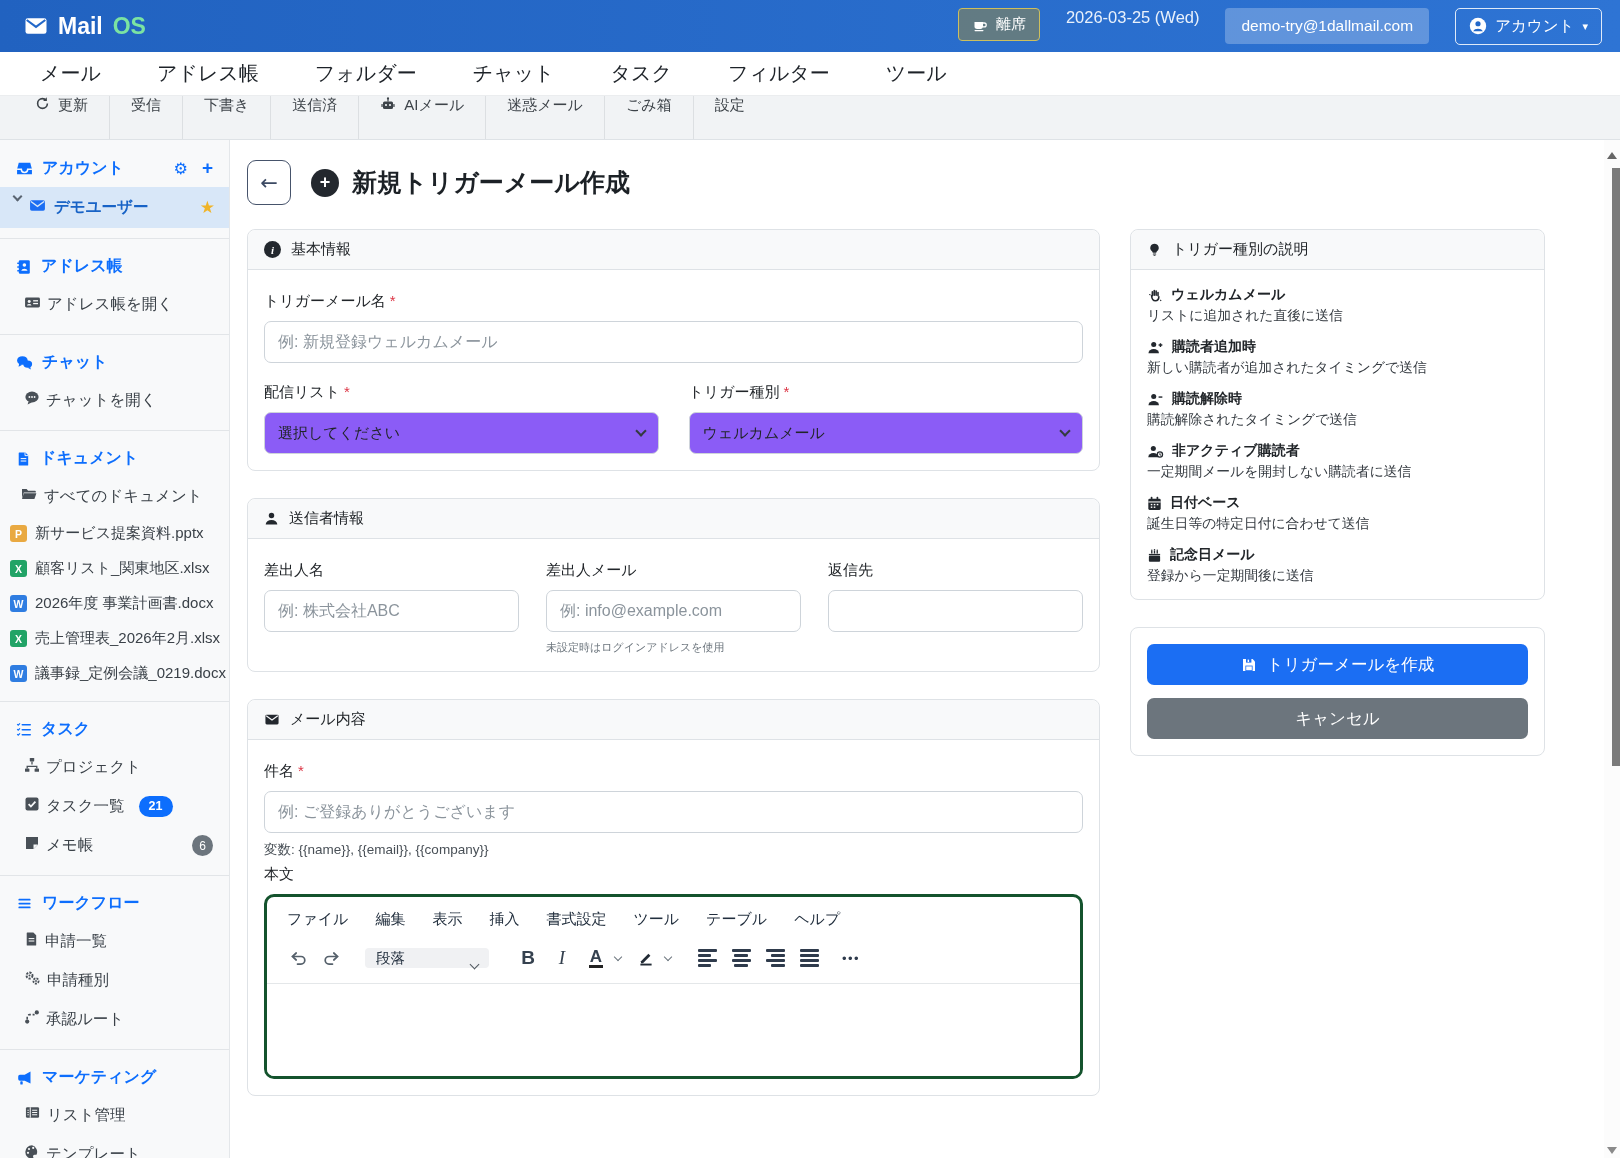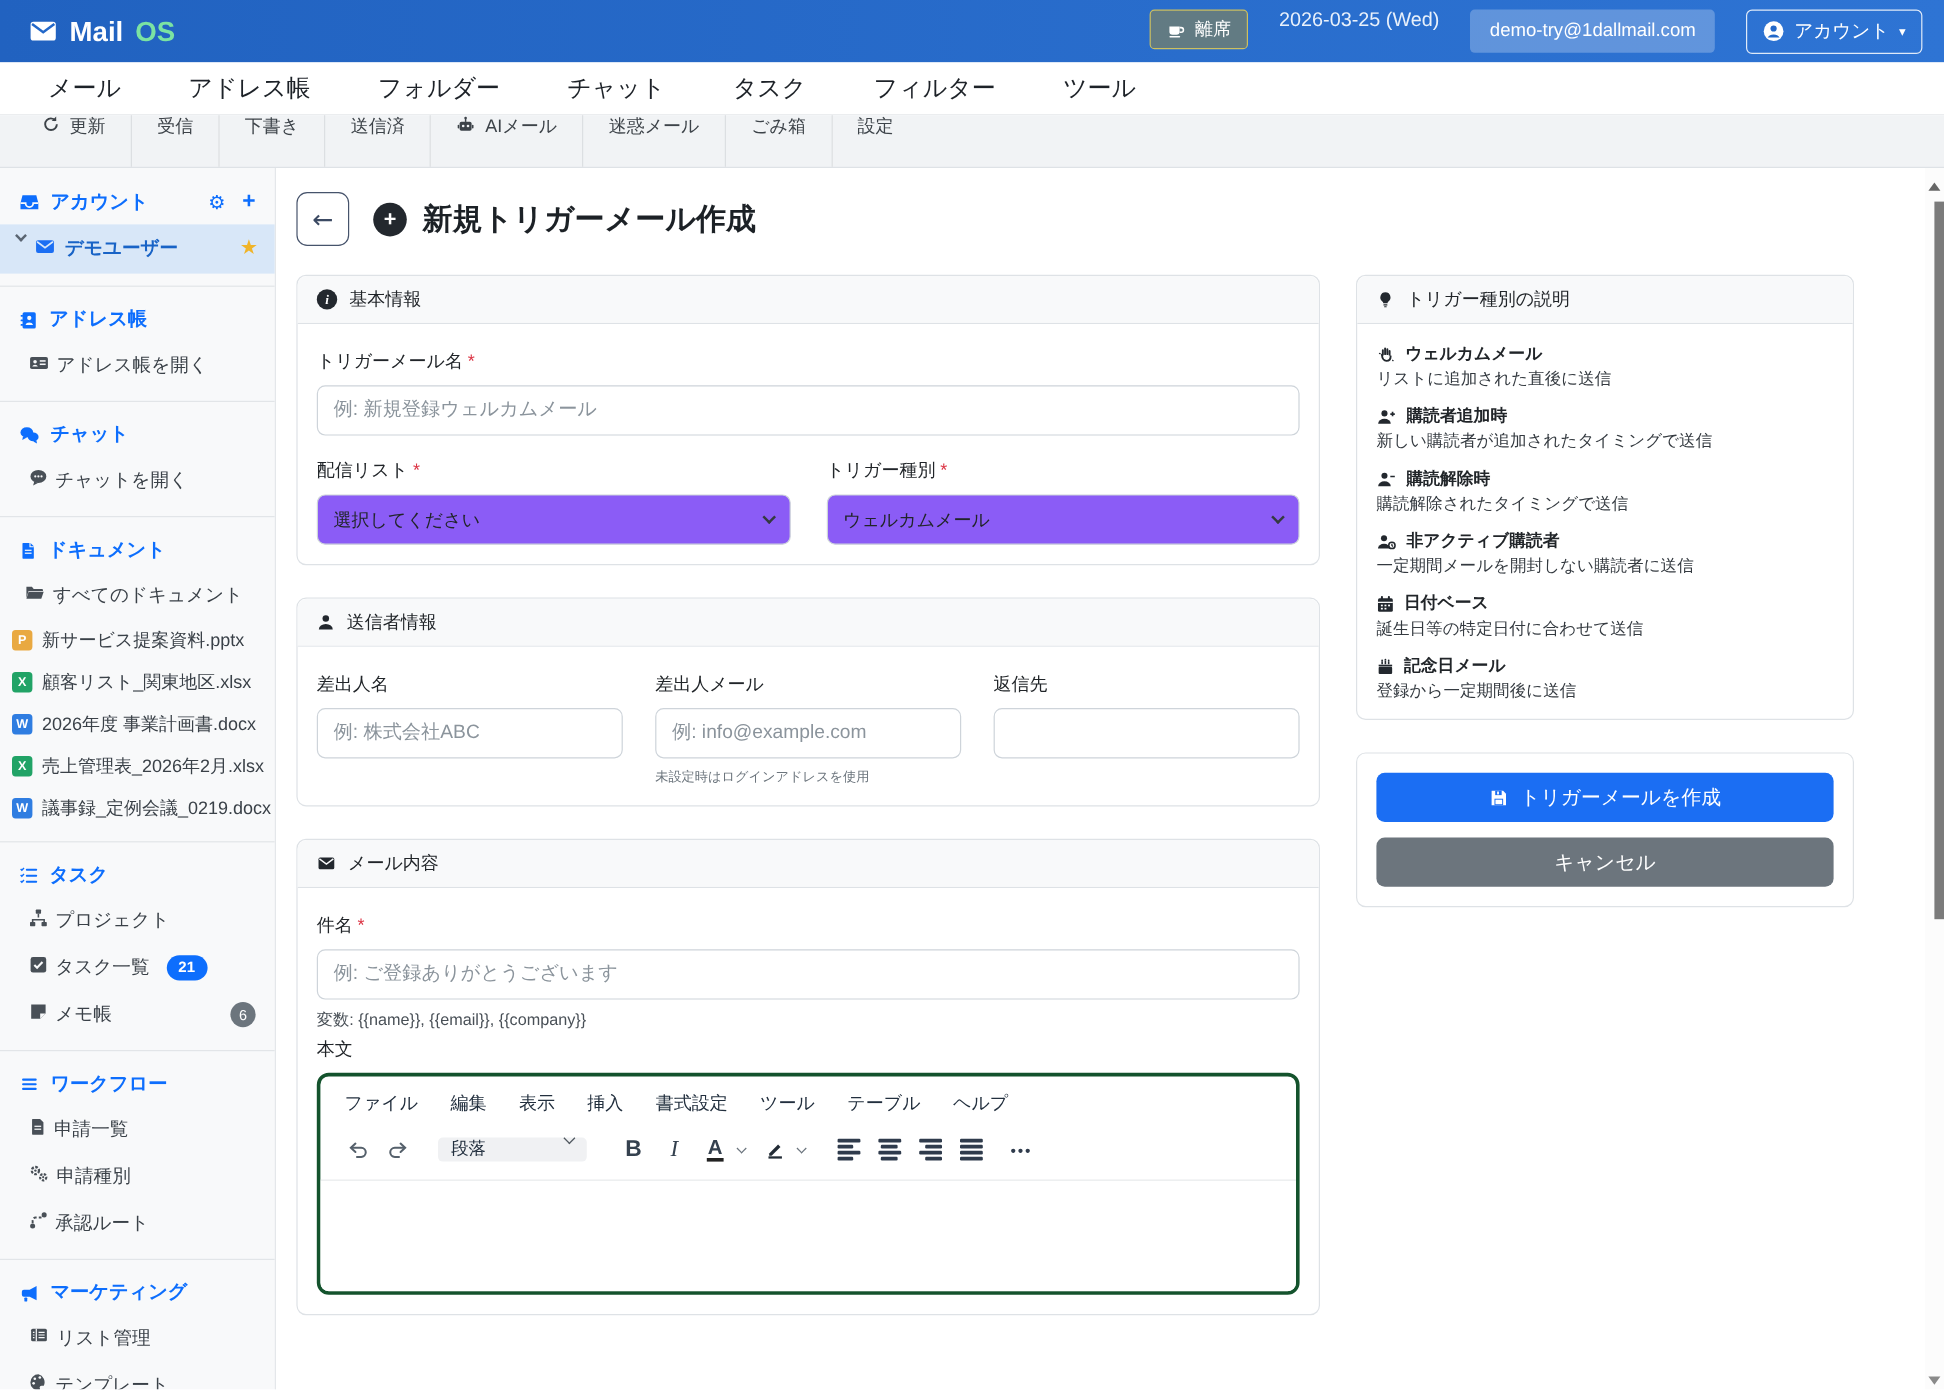--- a/index.html
+++ b/index.html
@@ -91,21 +91,21 @@
   .help{font-size:11px;color:#6c757d;margin-top:8px}
   .vars{font-size:13.5px;color:#495057;margin-top:8px}
 
   
   .editor{border:3px solid #14532d;border-radius:10px;overflow:hidden;margin-top:2px}
   .ed-menu{display:flex;gap:27px;padding:13px 20px 9px;font-size:15px;color:#222f3e}
   .ed-menu span{cursor:pointer}
   .ed-tools{display:flex;align-items:center;padding:5px 14px 10px;border-bottom:1px solid #e4e7e9}
   .tbtn{min-width:28px;height:30px;display:flex;align-items:center;justify-content:center;color:#35414f;
         font-size:17px;cursor:pointer;margin:0 3px}
-  .para-sel{display:flex;align-items:flex-start;justify-content:space-between;background:#f0f1f3;border-radius:4px;
+  .para-sel{display:flex;align-items:flex-end;justify-content:space-between;background:#f0f1f3;border-radius:4px;
             height:20px;width:124px;padding:0 11px;font-size:14.5px;color:#222f3e;margin:0 22px 0 16px;cursor:pointer}
   .para-sel .chev2{width:7px;height:7px;border-right:1.6px solid #50585f;border-bottom:1.6px solid #50585f;
                    transform:rotate(45deg);margin-top:-3px}
   .bold-b{font-weight:bold;font-size:19px}
   .ital-i{font-style:italic;font-family:"Liberation Serif",serif;font-size:19px}
   .a-color{font-size:17px;font-weight:600;border-bottom:3px solid #222;line-height:1.05;padding:0 1px}
   .mini-chev{width:6px;height:6px;border-right:1.5px solid #6b747d;border-bottom:1.5px solid #6b747d;
              transform:rotate(45deg);margin:-2px 8px 0 2px}
   .al{display:inline-flex;flex-direction:column;gap:2.6px;width:19px}
   .al i{height:2.6px;background:#2f3b4c;border-radius:1px;display:block}

